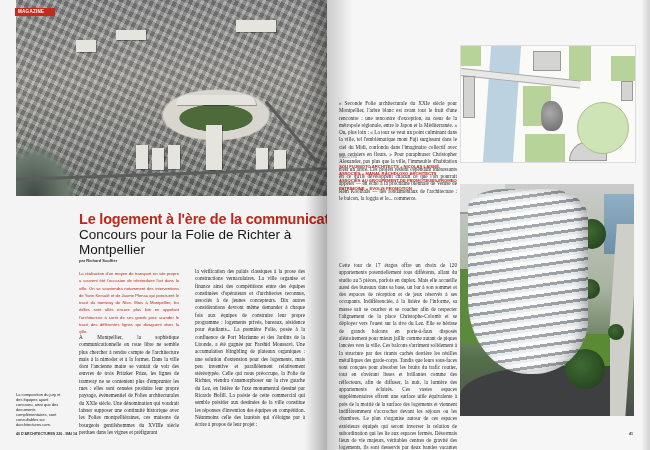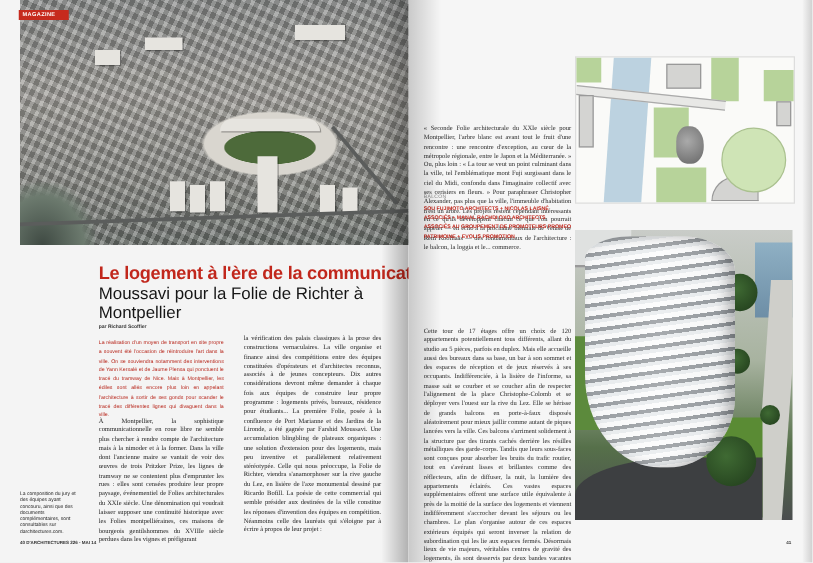--- a/index.html
+++ b/index.html
@@ -83,21 +83,21 @@
     <div class="blk" style="left:220px;top:20px;width:40px;height:12px;"></div>
     <div class="blk" style="left:100px;top:30px;width:30px;height:10px;"></div>
     <div class="road" style="left:0;top:178px;width:311px;transform:rotate(-2deg);"></div>
     <div class="road" style="left:250px;top:100px;width:80px;transform:rotate(50deg);"></div>
   </div>
   <div class="rubric">MAGAZINE</div>
 
   <div class="caption-side">La composition du jury et des équipes ayant concouru, ainsi que des documents complémentaires, sont consultables sur darchitectures.com.</div>
 
   <div class="title-red">Le logement à l'ère de la communication</div>
-  <div class="title-black">Moussavi pour la Folie de Richter à Montpellier</div>
+  <div class="title-black">Concours pour la Folie de Richter à Montpellier</div>
   <div class="byline">par Richard Scoffier</div>
   <div class="lead">La réalisation d'un moyen de transport en site propre a souvent été l'occasion de réintroduire l'art dans la ville. On se souviendra notamment des interventions de Yann Kersalé et de Jaume Plensa qui ponctuent le tracé du tramway de Nice. Mais à Montpellier, les édiles sont allés encore plus loin en appelant l'architecture à sortir de ses gonds pour scander le tracé des différentes lignes qui divaguent dans la ville.</div>
   <div class="col col-l1">À Montpellier, la sophistique communicationnelle en roue libre ne semble plus chercher à rendre compte de l'architecture mais à la nimoder et à la former. Dans la ville dont l'ancienne maire se vantait de voir des œuvres de trois Pritzker Prize, les lignes de tramway ne se contentent plus d'emprunter les rues : elles sont censées produire leur propre paysage, événementiel de Folies architecturales du XXIe siècle. Une dénomination qui voudrait laisser supposer une continuité historique avec les Folies montpelliéraines, ces maisons de bourgeois gentilshommes du XVIIIe siècle perdues dans les vignes et préfigurant</div>
   <div class="col col-l2">la vérification des palais classiques à la prose des constructions vernaculaires. La ville organise et finance ainsi des compétitions entre des équipes constituées d'opérateurs et d'architectes reconnus, associés à de jeunes concepteurs. Dix autres considérations devront même demander à chaque fois aux équipes de construire leur propre programme : logements privés, bureaux, résidence pour étudiants... La première Folie, posée à la confluence de Port Marianne et des Jardins de la Lironde, a été gagnée par Farshid Moussavi. Une accumulation blingbling de plateaux organiques : une solution d'extension pour des logements, mais peu inventive et parallèlement relativement stéréotypée. Celle qui nous préoccupe, la Folie de Richter, viendra s'anamorphoser sur la rive gauche du Lez, en lisière de l'axe monumental dessiné par Ricardo Bofill. La poésie de cette commercial qui semble présider aux destinées de la ville constitue les réponses d'invention des équipes en compétition. Néanmoins celle des lauréats qui s'éloigne par à écrire à propos de leur projet :</div>
   <div class="folio folio-l">40 D'ARCHITECTURES 226 - MAI 14</div>
   <div class="gutter-shadow-l"></div>
 </div>
 
 <div class="page right-page">
   <div class="col col-r1">« Seconde Folie architecturale du XXIe siècle pour Montpellier, l'arbre blanc est avant tout le fruit d'une rencontre : une rencontre d'exception, au cœur de la métropole régionale, entre le Japon et la Méditerranée. » Ou, plus loin : « La tour se veut un point culminant dans la ville, tel l'emblématique mont Fuji surgissant dans le ciel du Midi, confondu dans l'imaginaire collectif avec ses cerisiers en fleurs. » Pour paraphraser Christopher Alexander, pas plus que la ville, l'immeuble d'habitation n'est un arbre. Les projets restent cependant intéressants en ce qu'ils développent chacun ce que l'on pourrait appeler — en écho à la prochaine biennale de Venise de Rem Koolhaas — des fondamentaux de l'architecture : le balcon, la loggia et le... commerce.</div>

